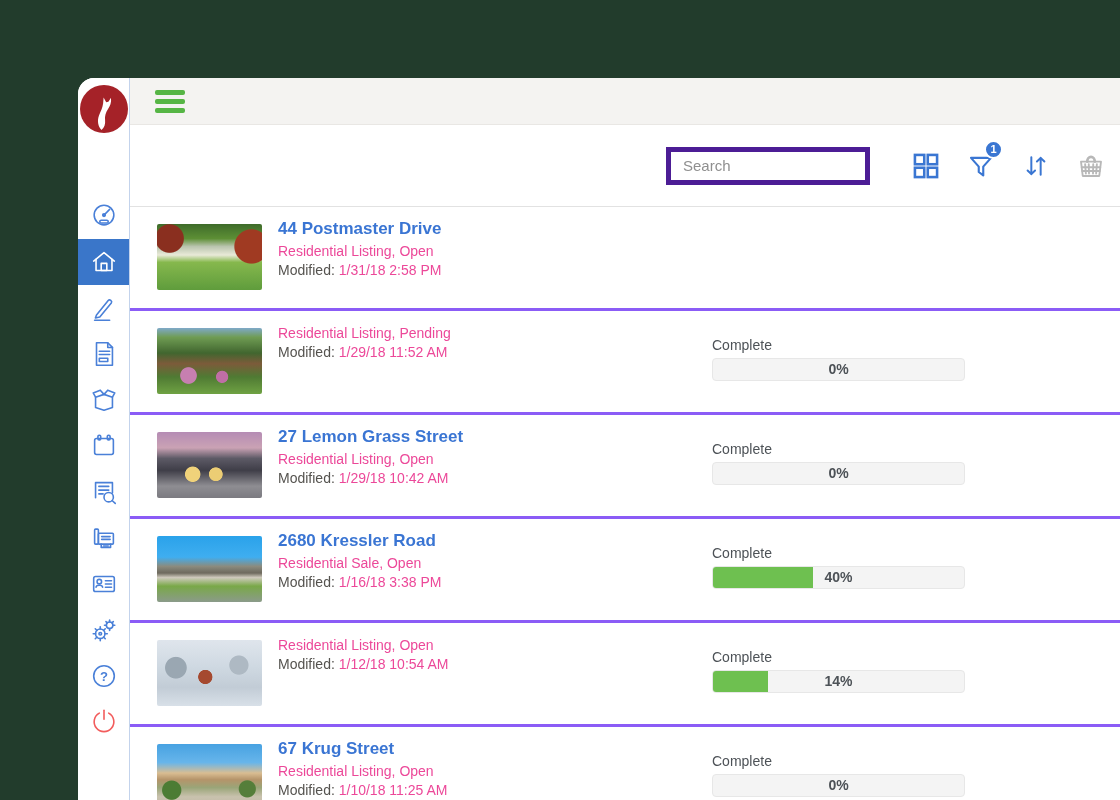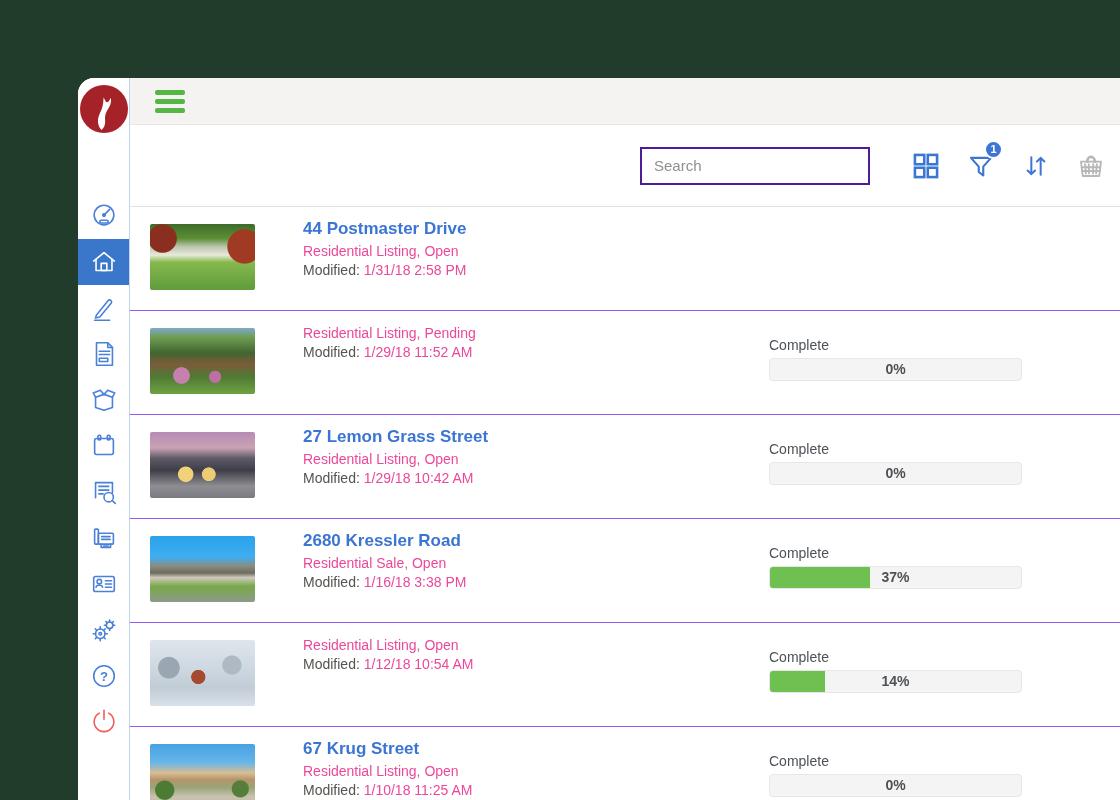--- a/index.html
+++ b/index.html
@@ -26,36 +26,36 @@
   .topbar { height:47px; flex:none; background:#f4f3f1; border-bottom:1px solid #e9e7e4;
             display:flex; align-items:center; padding-left:25px; }
   .hamburger { display:flex; flex-direction:column; gap:4px; cursor:pointer; }
   .hamburger span { display:block; width:30px; height:5px; background:#56b545; border-radius:2px; }
 
   .content { flex:1; background:#fff; overflow:hidden; }
 
   
   .toolbar { height:82px; display:flex; align-items:center; justify-content:flex-end;
              padding-right:14px; border-bottom:1px solid #e2e2e2; }
-  .search-input { width:230px; height:38px; border:2px solid #4c1d95; background:#fff;
+  .search-input { width:204px; height:38px; border:5px solid #4c1d95; background:#fff;
                   padding:0 12px; font-size:15px; color:#555; outline:none;
                   font-family:"Liberation Sans", sans-serif; margin-right:42px; }
   .search-input::placeholder { color:#8f8f8f; }
   .tool-btn { border:none; background:none; cursor:pointer; padding:0; position:relative;
               display:flex; align-items:center; justify-content:center; margin-left:26px; }
   .tool-btn svg { display:block; }
   .tool-blue { color:#3a76d2; }
   .tool-gray { color:#b8b8b8; }
   .badge { position:absolute; top:-11px; right:-7px; min-width:19px; height:19px;
            background:#3a76d2; border:2px solid #fff; border-radius:50%; color:#fff;
            font-size:11px; font-weight:bold; line-height:15px; text-align:center; }
 
   
-  .listing-row { height:104px; display:flex; align-items:flex-start; padding-left:20px;
-                 border-bottom:1px solid #8b5cf6; cursor:pointer;gap:32px; }
+  .listing-row { height:104px; display:flex; align-items:flex-start; padding-left:27px;
+                 border-bottom:3px solid #8b5cf6; cursor:pointer; }
   .thumb { width:105px; height:66px; margin-top:17px; flex:none; border-radius:2px; }
   .info { margin-left:16px; width:434px; padding-top:11px; min-width:0; }
   .title { font-size:17px; font-weight:bold; color:#3a75d3; line-height:1.3; }
   .subtitle { font-size:14px; color:#ec4899; margin-top:3px; }
   .modified { font-size:14px; color:#55534f; margin-top:3px; }
   .modified .date { color:#ec4899; }
   .progress-col { width:253px; flex:none; padding-top:26px; }
   .progress-label { font-size:14px; color:#4d5257; margin-bottom:5px; }
   .progress-track { height:23px; background:#f4f4f4; border:1px solid #e7e7e7;
                     border-radius:4px; position:relative; overflow:hidden; }
@@ -299,21 +299,21 @@
     <div class="thumb thumb-3"></div>
     <div class="info">
       <div class="title">2680 Kressler Road</div>
       <div class="subtitle">Residential Sale, Open</div>
       <div class="modified"><span>Modified:</span> <span class="date">1/16/18 3:38 PM</span></div>
     </div>
     <div class="progress-col">
       <div class="progress-label">Complete</div>
       <div class="progress-track">
         <div class="progress-fill" style="width: 40%;"></div>
-        <div class="progress-text">37%</div>
+        <div class="progress-text">40%</div>
       </div>
     </div>
   </div>
           <div class="listing-row">
     <div class="thumb thumb-4"></div>
     <div class="info">
       <div class="subtitle">Residential Listing, Open</div>
       <div class="modified"><span>Modified:</span> <span class="date">1/12/18 10:54 AM</span></div>
     </div>
     <div class="progress-col">

